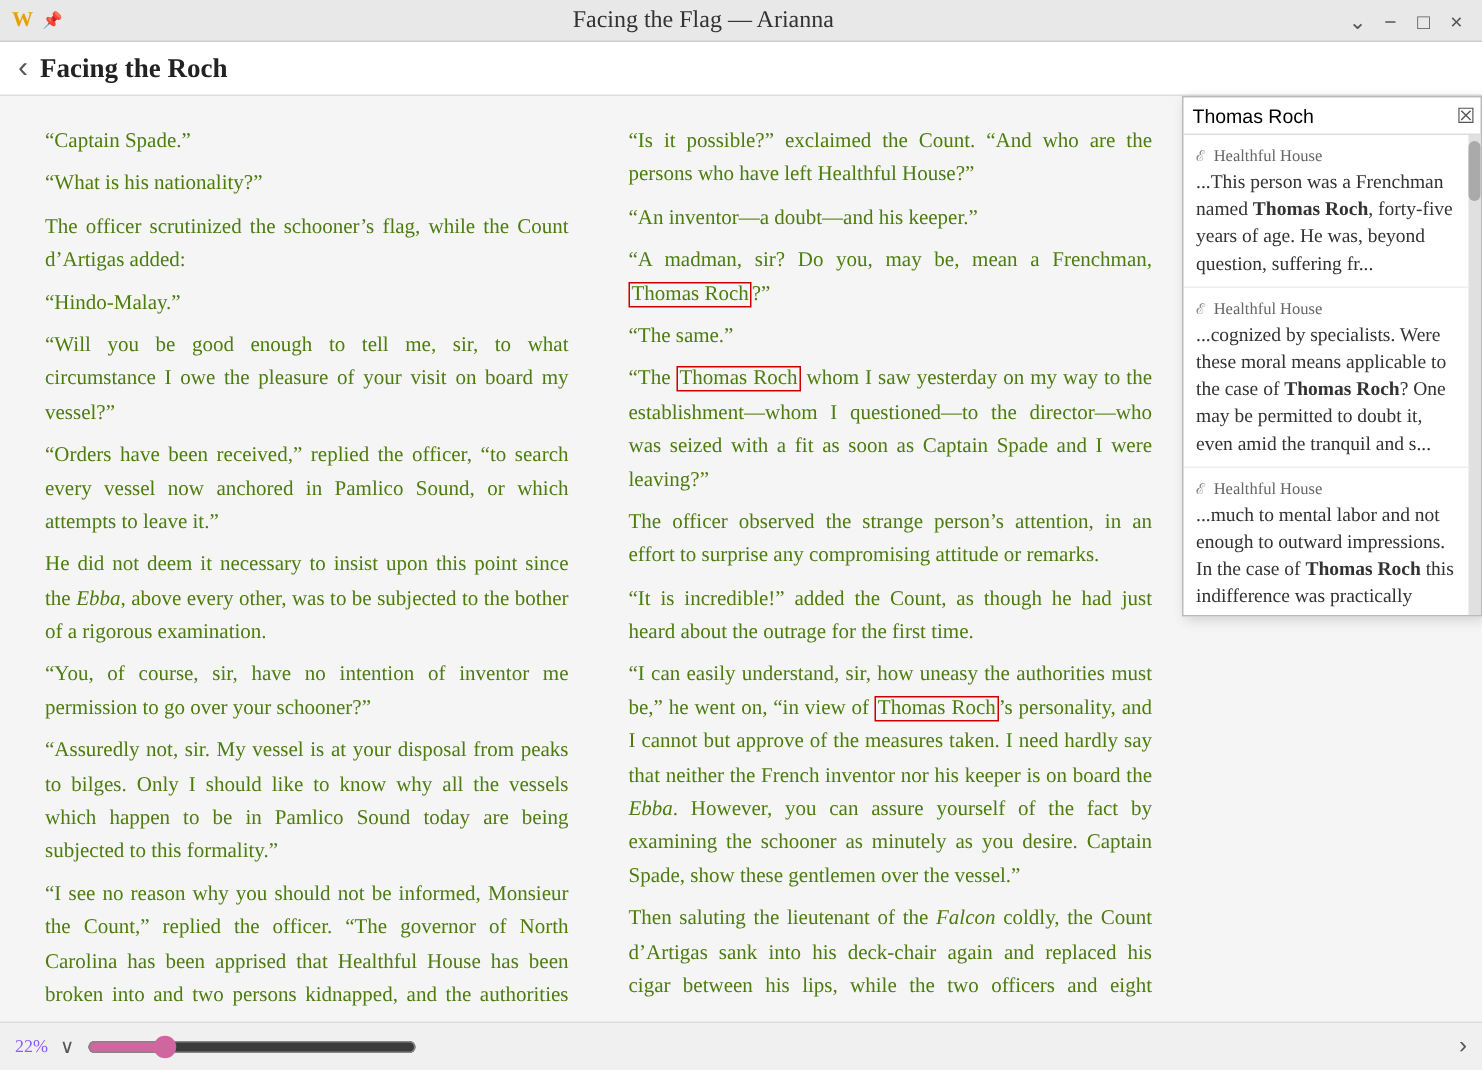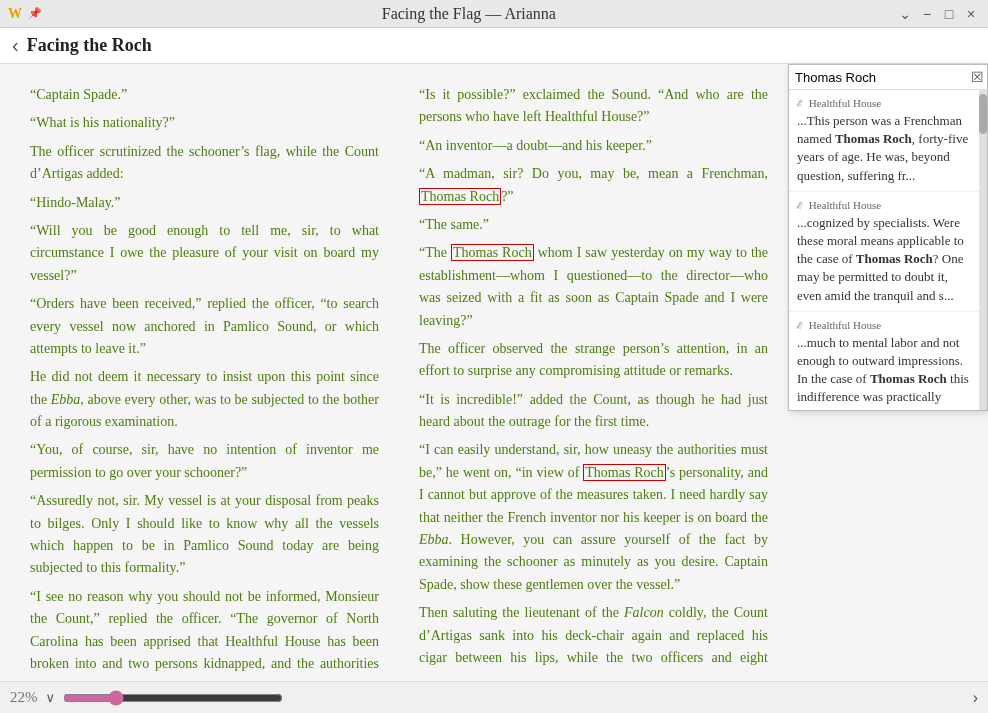--- a/index.html
+++ b/index.html
@@ -71,21 +71,21 @@
     }
     .result-source-icon { font-size: 10px; color: #888; margin-right: 3px; }
     .result-text { font-size: 13px; line-height: 1.4; }
     .result-text strong { font-weight: bold; }
 
     
     #bottom-bar {
       display: flex; align-items: center; height: 32px; padding: 0 10px;
       background: #f0f0f0; border-top: 1px solid #ddd; gap: 8px;
     }
-    #zoom-level { font-size: 15px; color: #737373; }
+    #zoom-level { font-size: 12px; color: #8b5cf6; }
     #zoom-down-btn { background: none; border: none; cursor: pointer; font-size: 14px; color: #555; }
     #zoom-slider-container { flex: 1; max-width: 240px; display: flex; align-items: center; }
     #zoom-slider { width: 100%; accent-color: #d066a0; }
   </style>
 </head>
 <body>
 
 <div id="title-bar">
   <div id="title-bar-left">
     <span style="font-size:14px; font-weight:bold; color:#e8a000;">W</span>
@@ -116,21 +116,21 @@
       <p>“Hindo-Malay.”</p>
       <p>“Will you be good enough to tell me, sir, to what circumstance I owe the pleasure of your visit on board my vessel?”</p>
       <p>“Orders have been received,” replied the officer, “to search every vessel now anchored in Pamlico Sound, or which attempts to leave it.”</p>
       <p>He did not deem it necessary to insist upon this point since the <em>Ebba</em>, above every other, was to be subjected to the bother of a rigorous examination.</p>
       <p>“You, of course, sir, have no intention of inventor me permission to go over your schooner?”</p>
       <p>“Assuredly not, sir. My vessel is at your disposal from peaks to bilges. Only I should like to know why all the vessels which happen to be in Pamlico Sound today are being subjected to this formality.”</p>
       <p>“I see no reason why you should not be informed, Monsieur the Count,” replied the officer. “The governor of North Carolina has been apprised that Healthful House has been broken into and two persons kidnapped, and the authorities merely wish to satisfy themselves that the persons carried off have not been embarked during the night.”</p>
     </div>
 
     <div class="text-column" style="padding-right: 210px;">
-      <p>“Is it possible?” exclaimed the Sound. “And who are the persons who have left Healthful House?”</p>
+      <p>“Is it possible?” exclaimed the Count. “And who are the persons who have left Healthful House?”</p>
       <p>“An inventor—a doubt—and his keeper.”</p>
       <p>“A madman, sir? Do you, may be, mean a Frenchman, <span class="highlighted-box">Thomas Roch</span>?”</p>
       <p>“The same.”</p>
       <p>“The <span class="highlighted-box">Thomas Roch</span> whom I saw yesterday on my way to the establishment—whom I questioned—to the director—who was seized with a fit as soon as Captain Spade and I were leaving?”</p>
       <p>The officer observed the strange person’s attention, in an effort to surprise any compromising attitude or remarks.</p>
       <p>“It is incredible!” added the Count, as though he had just heard about the outrage for the first time.</p>
       <p>“I can easily understand, sir, how uneasy the authorities must be,” he went on, “in view of <span class="highlighted-box">Thomas Roch</span>’s personality, and I cannot but approve of the measures taken. I need hardly say that neither the French inventor nor his keeper is on board the <em>Ebba</em>. However, you can assure yourself of the fact by examining the schooner as minutely as you desire. Captain Spade, show these gentlemen over the vessel.”</p>
       <p>Then saluting the lieutenant of the <em>Falcon</em> coldly, the Count d’Artigas sank into his deck-chair again and replaced his cigar between his lips, while the two officers and eight sailors, conducted by Captain Spade, began their search.</p>
     </div>
   </div>

